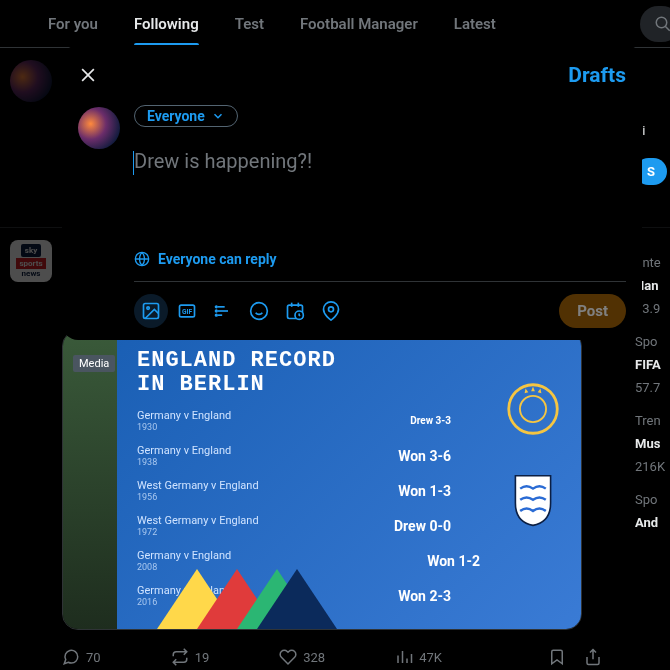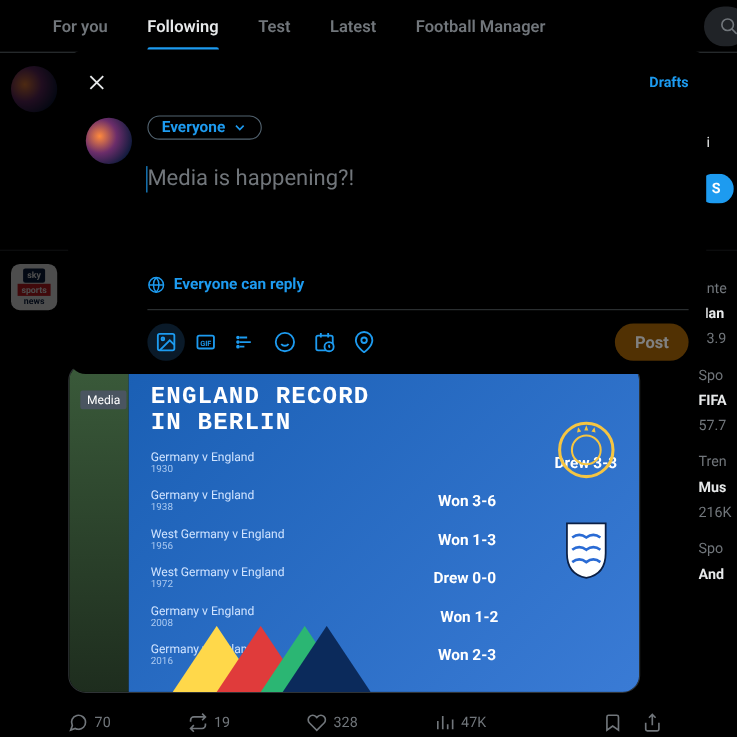--- a/index.html
+++ b/index.html
@@ -156,21 +156,21 @@
     padding: 8px 16px 12px 16px;
     z-index: 10;
   }
   .modal-top {
     display: flex;
     align-items: center;
     justify-content: space-between;
     height: 44px;
   }
   .close-x { width:20px; height:20px; cursor:pointer; }
-  .drafts { color:#1d9bf0; font-weight:700; font-size:13px; cursor:pointer;}
+  .drafts { color:#1d9bf0; font-weight:700; font-size:21px; cursor:pointer;}
 
   .compose-body { display:flex; margin-top:8px; }
   .compose-body .avatar { margin-top:2px; }
   .compose-main { flex:1; padding-left:14px; }
   .audience {
     border:1px solid #536471;
     border-radius:16px;
     color:#1d9bf0;
     font-weight:700;
     font-size:14px;
@@ -244,22 +244,22 @@
 
   svg { display:block; }
 </style>
 </head>
 <body>
 
 <div class="top-tabs">
   <div class="tab">For you</div>
   <div class="tab active">Following</div>
   <div class="tab">Test</div>
+  <div class="tab">Football Manager</div>
   <div class="tab">Latest</div>
-  <div class="tab">Football Manager</div>
   <div class="search-btn">
     <svg width="18" height="18" viewBox="0 0 24 24" fill="none" stroke="#71767b" stroke-width="2">
         <circle cx="10" cy="10" r="7"></circle>
         <line x1="21" y1="21" x2="15" y2="15"></line>
       </svg>
   </div>
 </div>
 
 <div class="feed">
   <div class="post-row" style="height:180px;">
@@ -282,21 +282,21 @@
     <div class="card-title">
       <div>ENGLAND RECORD</div>
       <div>IN BERLIN</div>
     </div>
     <div id="card-rows">
         <div class="card-row">
           <div>
             <div class="match">Germany v England</div>
             <div class="year">1930</div>
           </div>
-          <div style="font-weight:700;font-size:14px;align-self:center;">Drew 3-3</div>
+          <div style="font-weight:700;font-size:10px;align-self:center;margin-right:110px;">Drew 3-3</div>
         </div>
         <div class="card-row">
           <div>
             <div class="match">Germany v England</div>
             <div class="year">1938</div>
           </div>
           <div style="font-weight:700;font-size:14px;align-self:center;margin-right:110px;">Won 3-6</div>
         </div>
         <div class="card-row">
           <div>
@@ -310,21 +310,21 @@
             <div class="match">West Germany v England</div>
             <div class="year">1972</div>
           </div>
           <div style="font-weight:700;font-size:14px;align-self:center;margin-right:110px;">Drew 0-0</div>
         </div>
         <div class="card-row">
           <div>
             <div class="match">Germany v England</div>
             <div class="year">2008</div>
           </div>
-          <div style="font-weight:700;font-size:14px;align-self:center;margin-right:108px;">Won 1-2</div>
+          <div style="font-weight:700;font-size:14px;align-self:center;margin-right:81px;">Won 1-2</div>
         </div>
         <div class="card-row">
           <div>
             <div class="match">Germany v England</div>
             <div class="year">2016</div>
           </div>
           <div style="font-weight:700;font-size:14px;align-self:center;margin-right:110px;">Won 2-3</div>
         </div>
       </div>
     <div class="card-badge" style="top:50px;">
@@ -419,21 +419,21 @@
     <div class="avatar"></div>
     <div class="compose-main">
       <div class="audience">
         <span>Everyone</span>
         <svg width="14" height="14" viewBox="0 0 24 24" fill="none" stroke="#1d9bf0" stroke-width="2.5">
             <polyline points="6 9 12 15 18 9"></polyline>
           </svg>
       </div>
       <div class="compose-placeholder">
         <span class="caret"></span>
-        <span>Media is happening?!</span>
+        <span>Drew is happening?!</span>
       </div>
       <div class="reply-row">
         <svg width="16" height="16" viewBox="0 0 24 24" fill="#1d9bf0">
             <circle cx="12" cy="12" r="10" fill="none" stroke="#1d9bf0" stroke-width="2"></circle>
             <path d="M2 12h20M12 2a15 15 0 0 1 0 20M12 2a15 15 0 0 0 0 20" fill="none" stroke="#1d9bf0" stroke-width="2"></path>
           </svg>
         <span>Everyone can reply</span>
       </div>
       <div class="toolbar">
         <div class="tool active">

